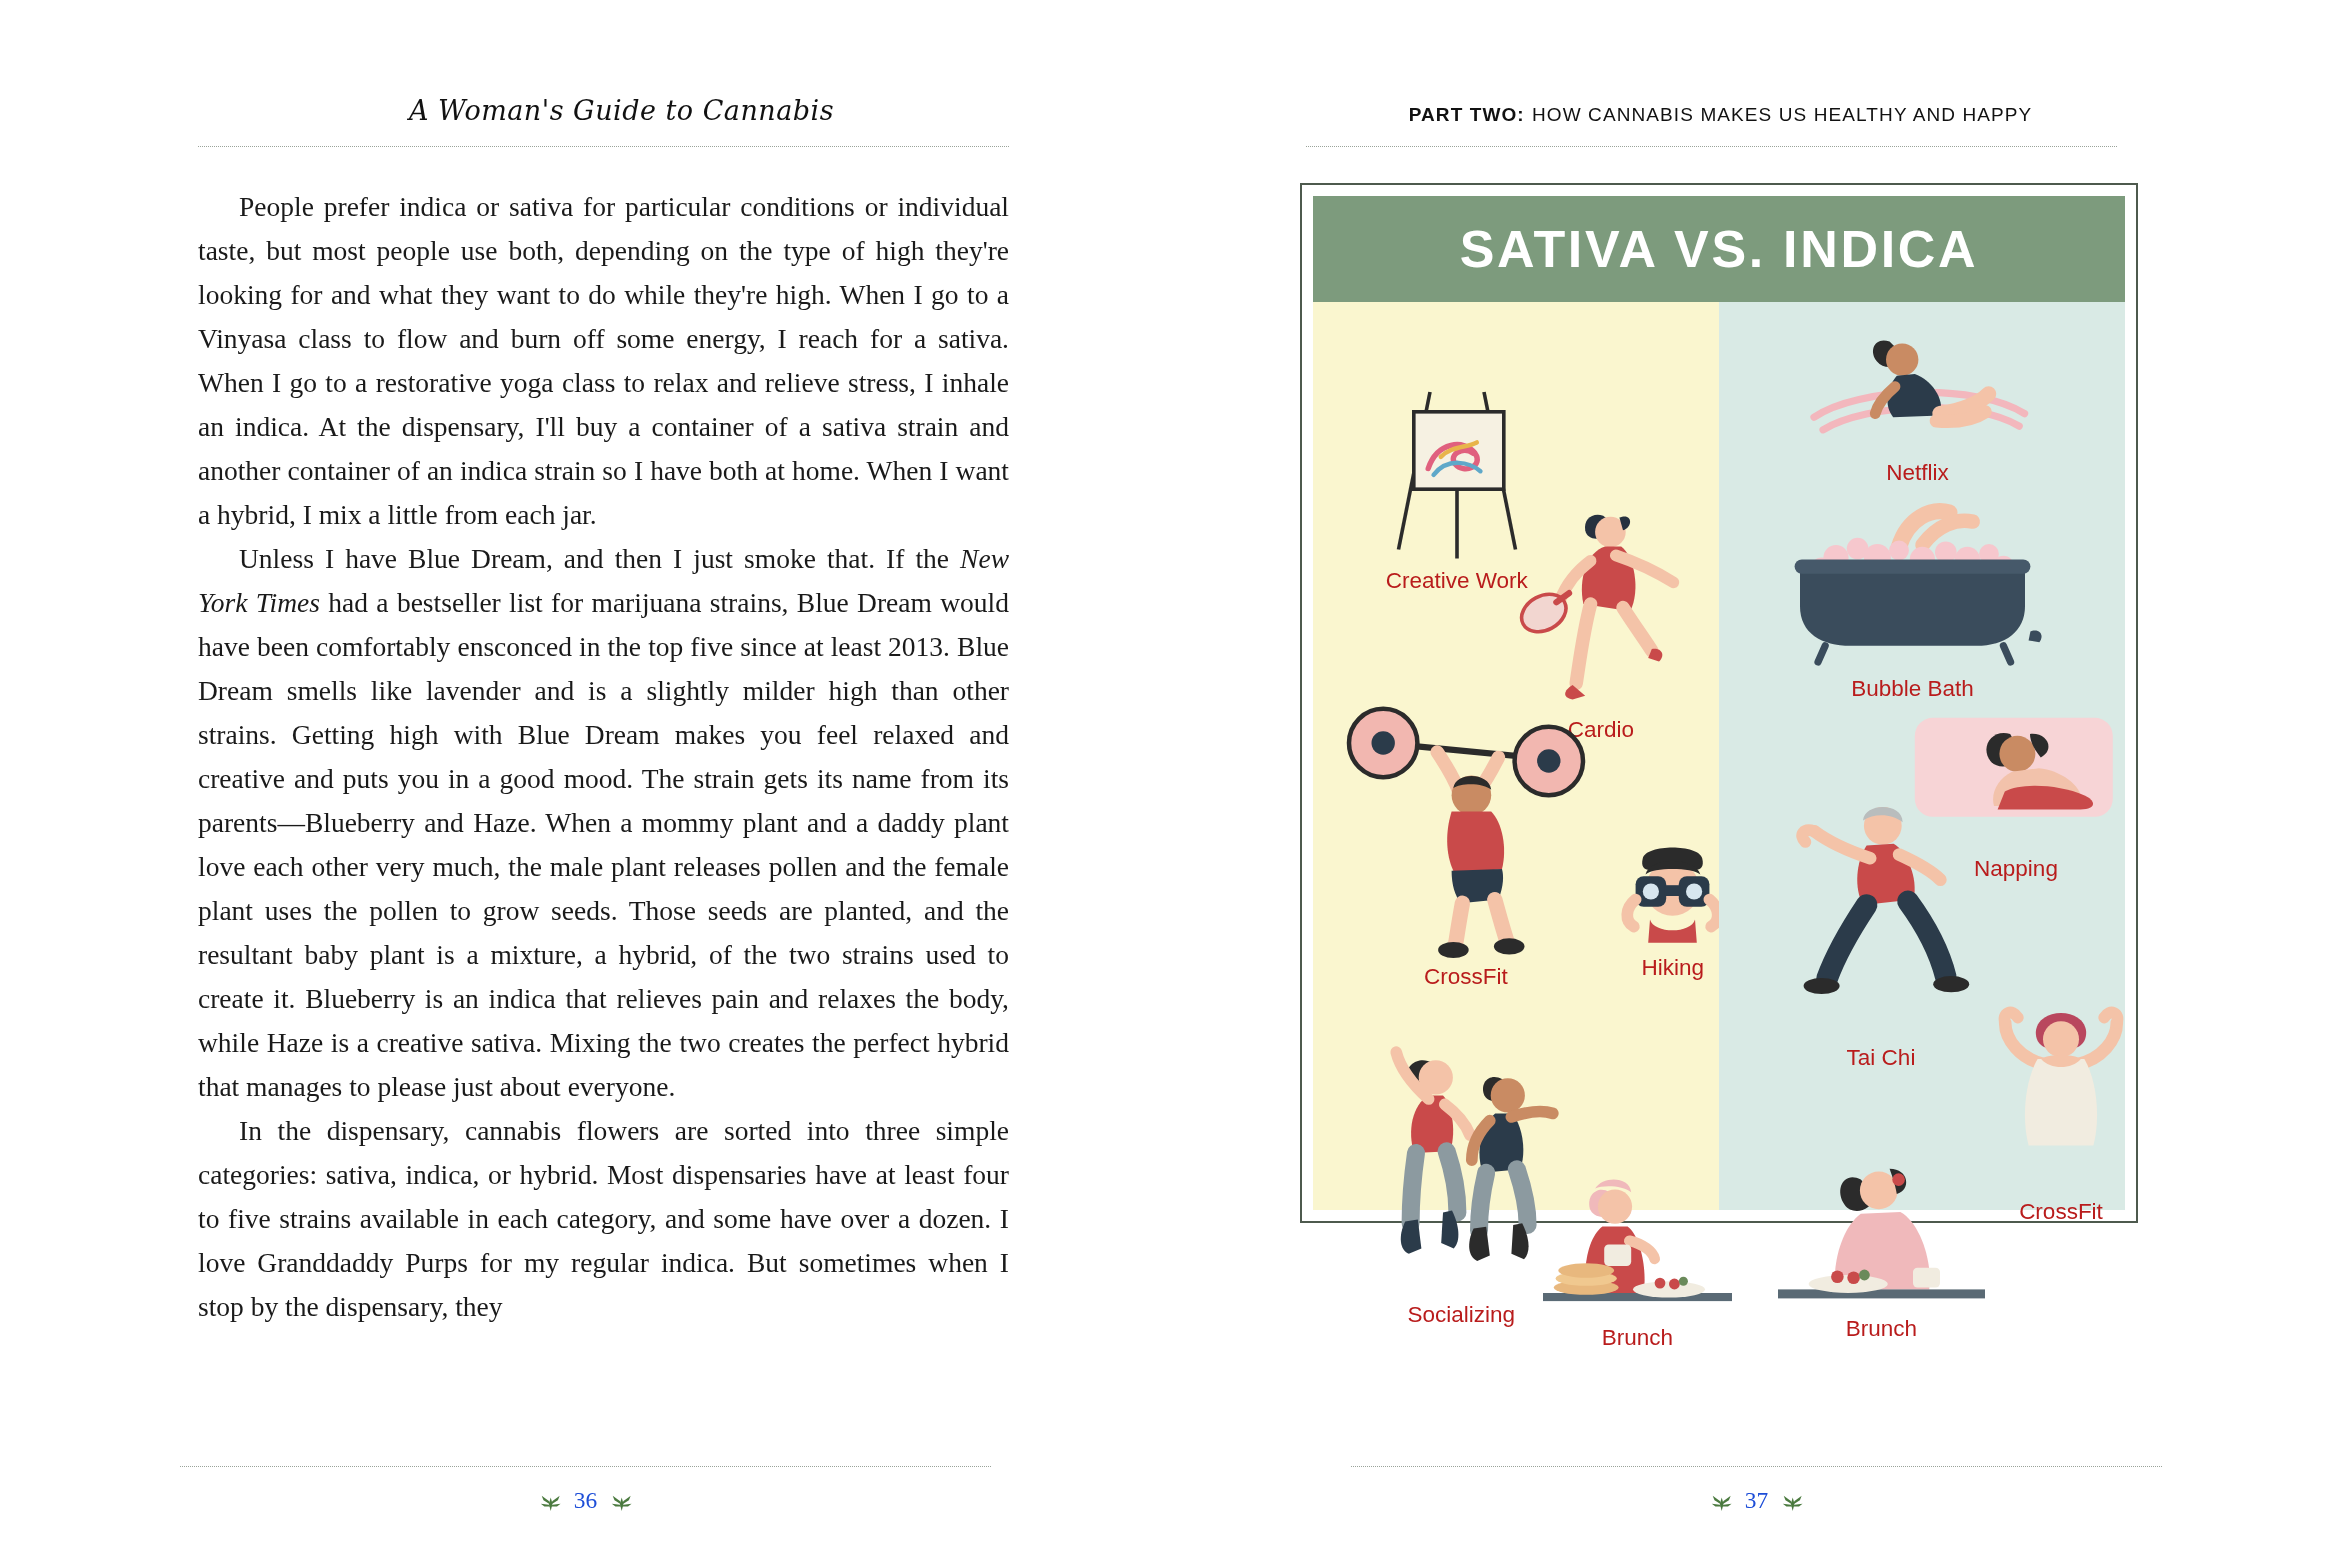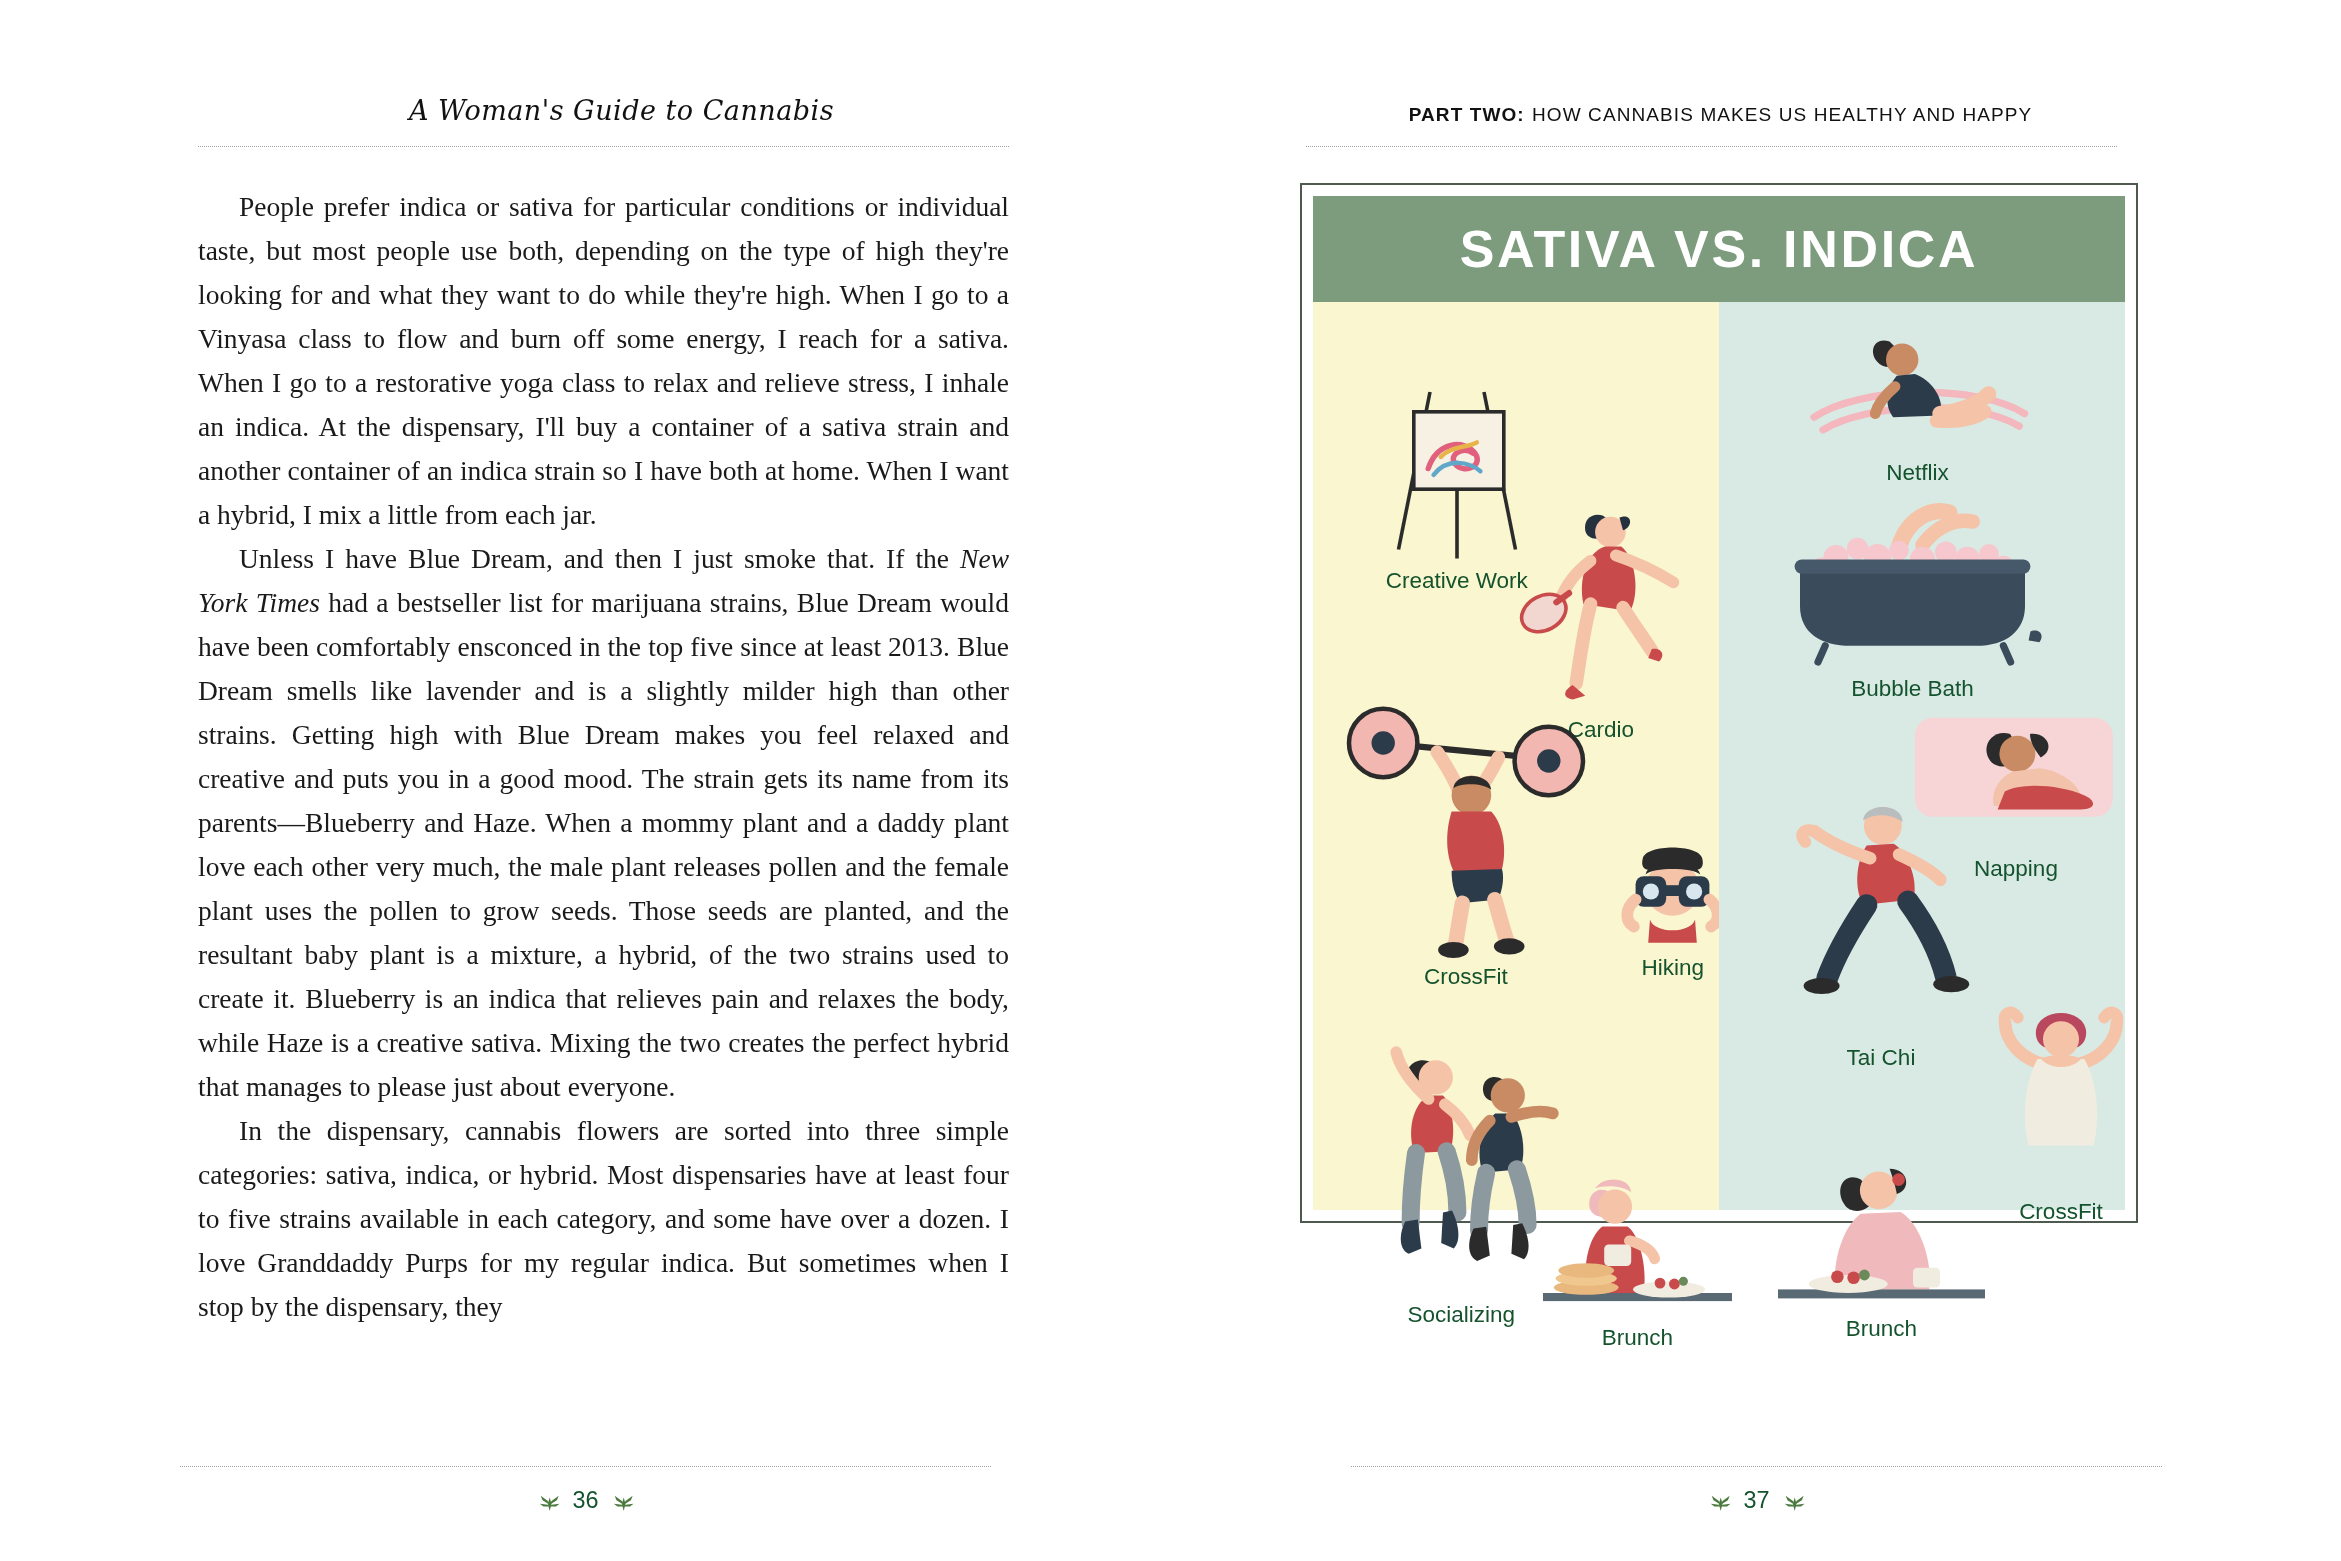--- a/index.html
+++ b/index.html
@@ -101,23 +101,23 @@
   }
   .folio .frule {
     border-top: 1.8px dotted #9aa39a;
     width: 811px;
     margin-bottom: 20px;
   }
   .folio-inner {
     display: flex;
     align-items: center;
     gap: 13px;
-    font-family: Liberation Sans, sans-serif;
+    font-family: Liberation Serif, serif;
     font-size: 23.4px;
-    color: #14532d;
+    color: #1d4ed8;
   }
   .leafglyph {
     width: 21.6px; height: 18px;
     position: relative;
     display: inline-block;
   }
   .leafglyph svg { display: block; }
 
   
   .info-frame {
@@ -167,21 +167,21 @@
     background: #d9eae5;
     position: relative;
   }
   .item {
     position: absolute;
     text-align: center;
   }
   .item .caption {
     font-family: "Liberation Sans", sans-serif;
     font-size: 22.5px;
-    color: #14532d;
+    color: #b91c1c;
     white-space: nowrap;
   }
   .art {
     display: block;
     margin: 0 auto 5.4px auto;
   }
 </style>
 </head>
 <body>
 

